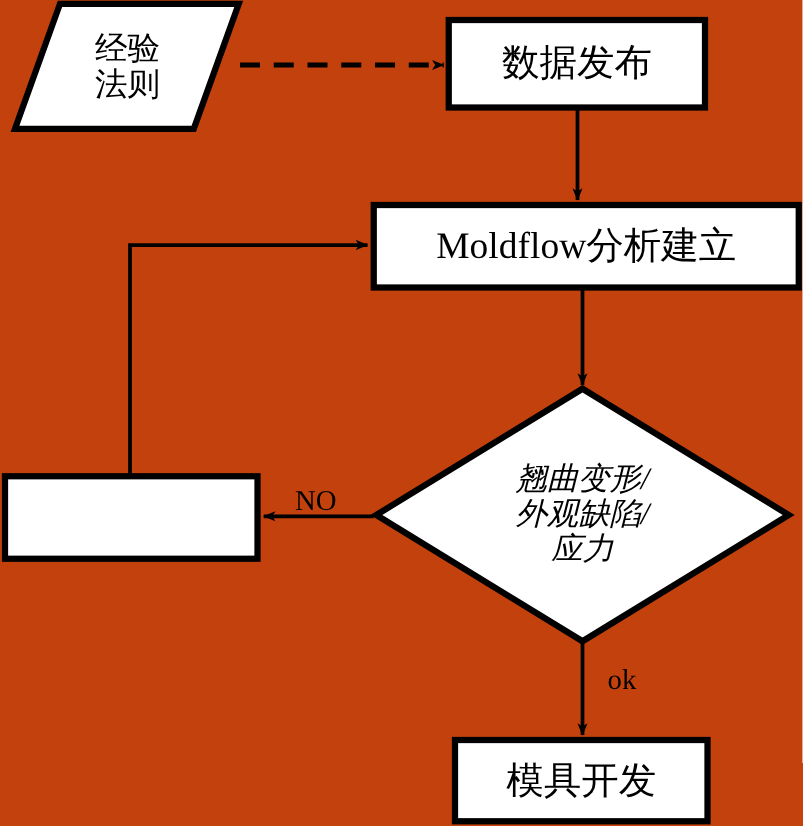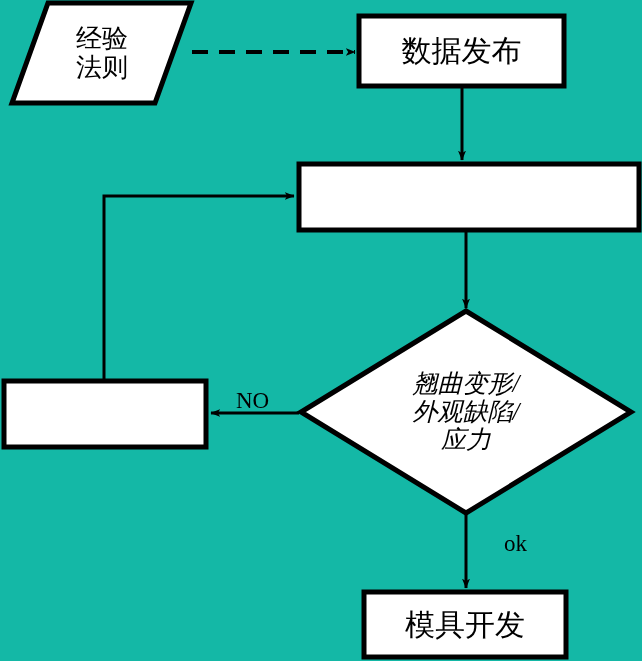--- a/index.html
+++ b/index.html
@@ -4,21 +4,21 @@
 <style>
   html, body {
     margin: 0;
     padding: 0;
     background: #ffffff;
   }
   #canvas {
     position: relative;
     width: 642px;
     height: 661px;
-    background: #14b8a6;
+    background: #c2410c;
     overflow: hidden;
     font-family: "Liberation Serif", "DejaVu Serif", serif;
   }
   #flow-svg {
     position: absolute;
     left: 0;
     top: 0;
     width: 642px;
     height: 661px;
   }
@@ -92,25 +92,26 @@
 
      模具开发 --&gt;
     <line x1="466" y1="513" x2="466" y2="588" stroke="#000000" stroke-width="3" marker-end="url(#arrow)"></line>
   </svg>
 
   <div class="node-label lbl-parallelogram" style="left:22px; top:4px; width:160px; height:98px;">经验
 法则</div>
 
   <div class="node-label lbl-box" style="left:359px; top:16px; width:205px; height:70px;">数据发布</div>
 
+  <div class="node-label lbl-box" style="left:299px; top:164px; width:340px; height:66px;">Moldflow分析建立</div>
 
   <div class="node-label lbl-decision" style="left:346px; top:333px; width:240px; height:158px;">翘曲变形/
 外观缺陷/
 应力</div>
 
 
   <div class="node-label lbl-box" style="left:364px; top:592px; width:202px; height:65px;">模具开发</div>
 
   <div class="edge-label lbl-edge" style="left:236px; top:388px;">NO</div>
 
-  <div class="edge-label lbl-edge" style="left:504px; top:531px;">ok</div>
+  <div class="edge-label lbl-edge" style="left:486px; top:531px;">ok</div>
 
 </div>
 
 </body></html>

